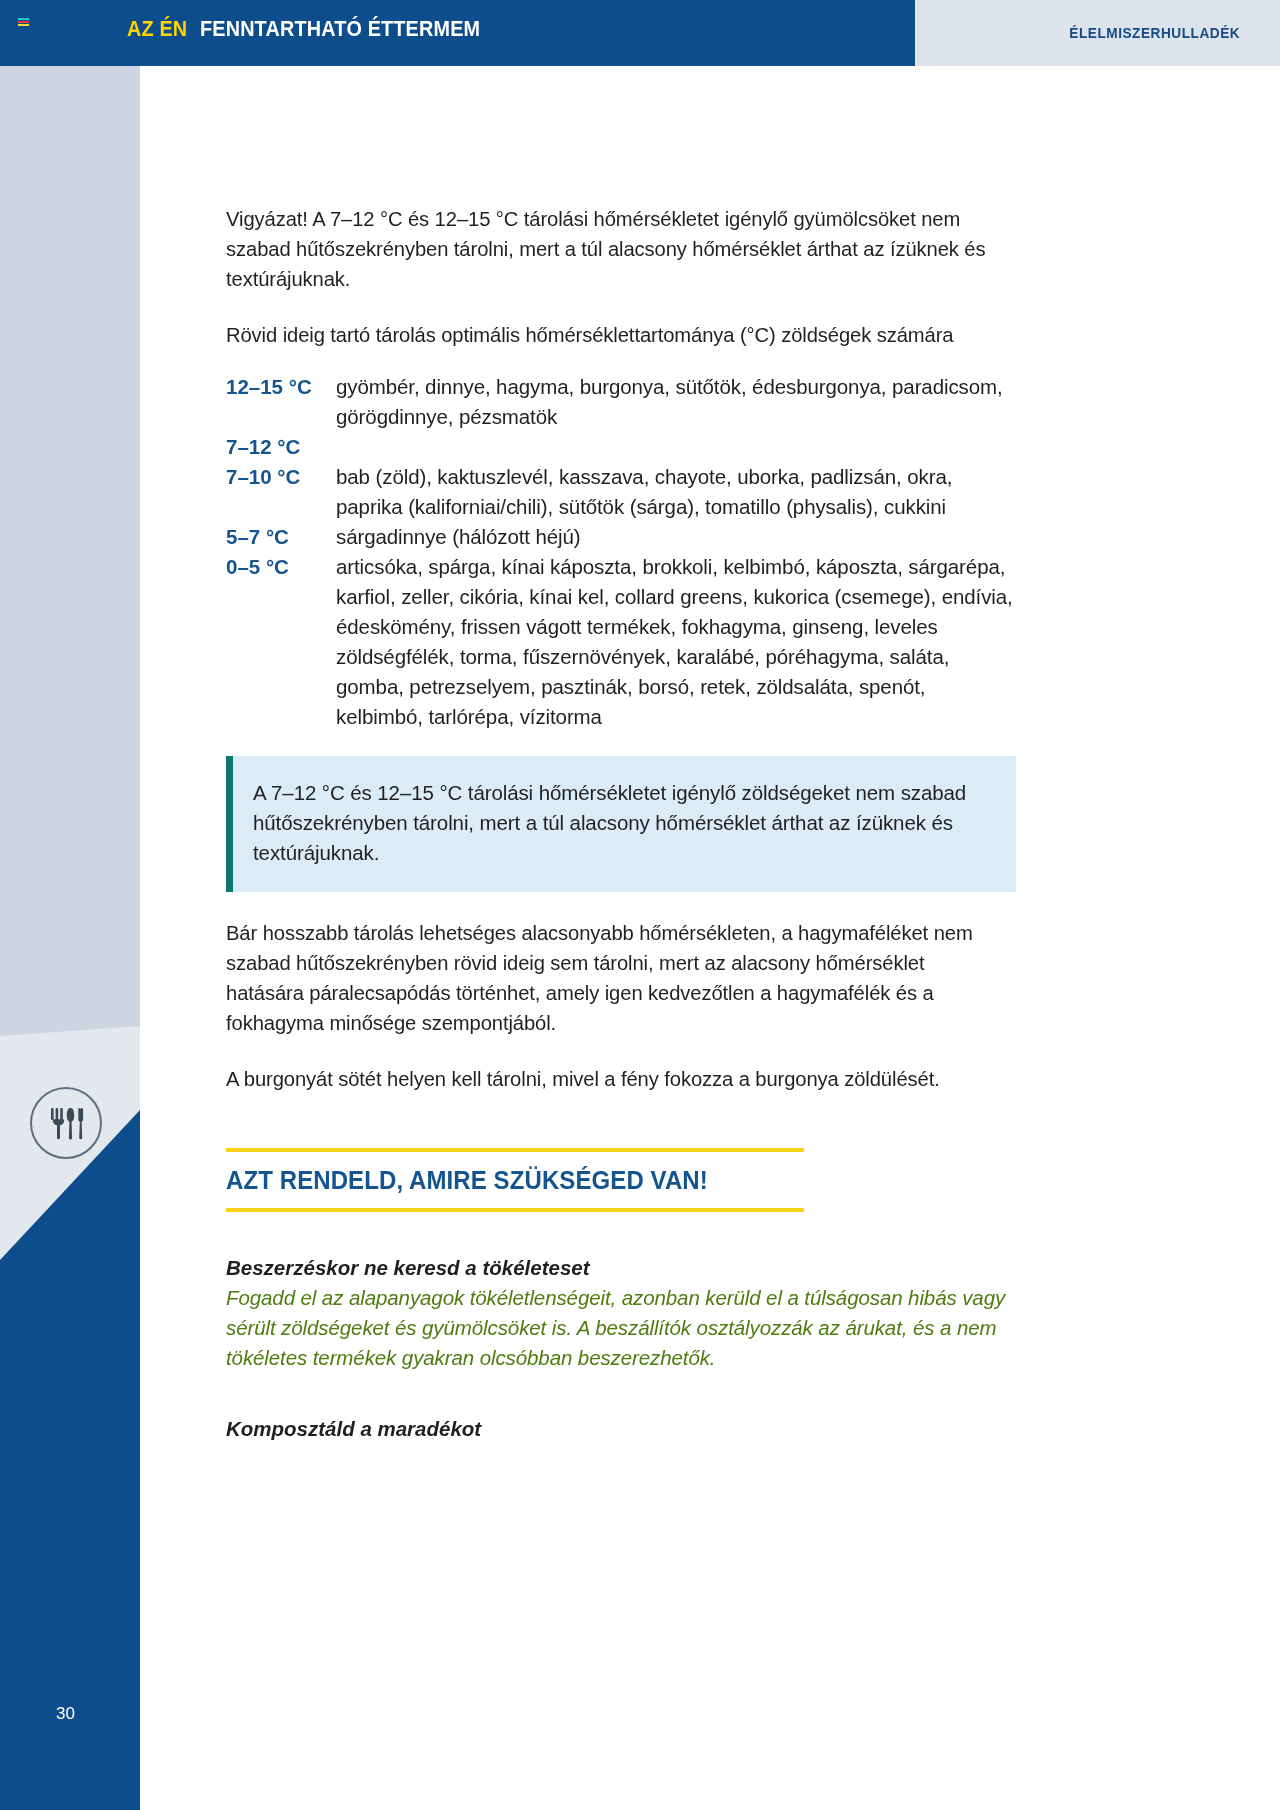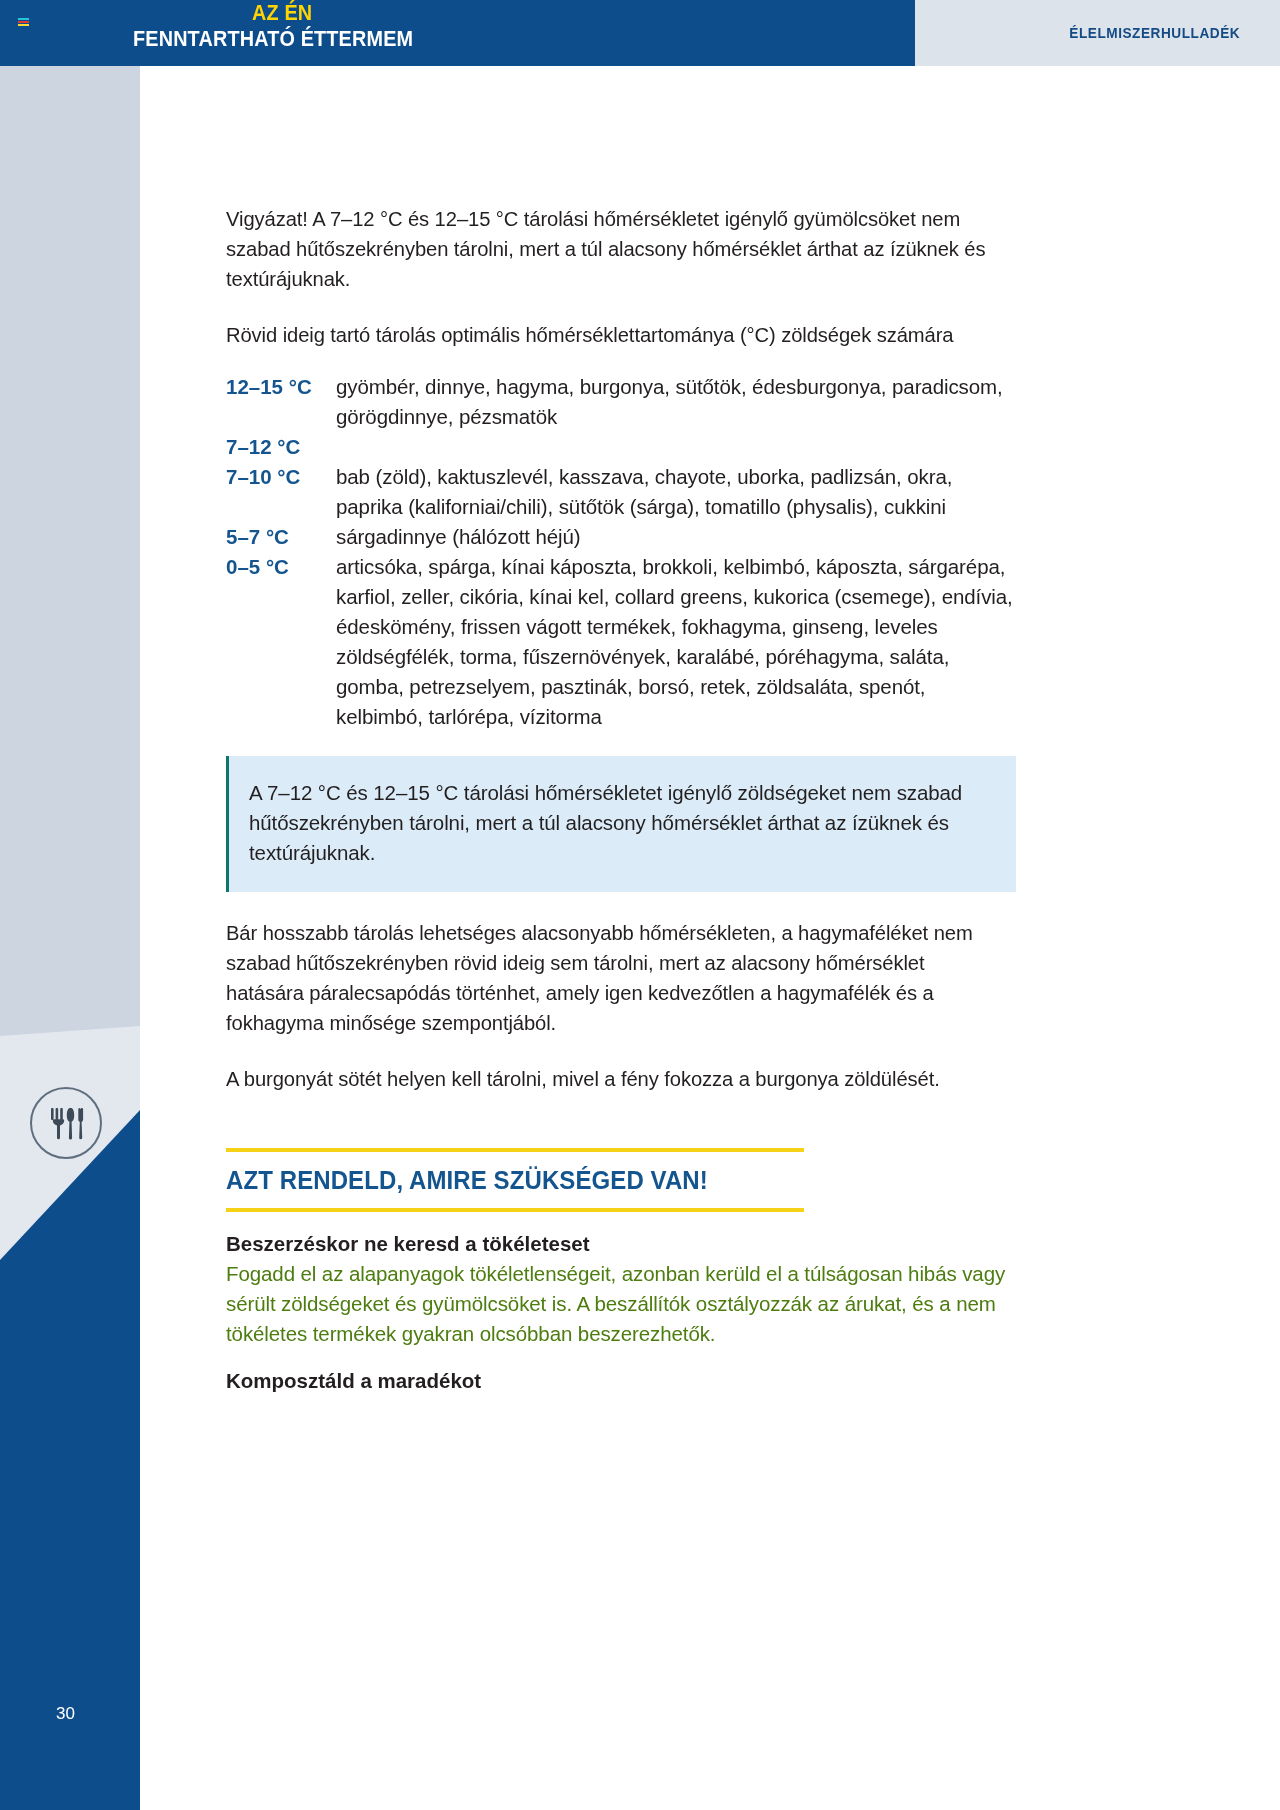--- a/index.html
+++ b/index.html
@@ -48,21 +48,20 @@
     white-space: nowrap;
   }
   .header-title {
     position: absolute;
     left: 127px;
     top: 0;
     height: 58px;
     display: flex;
     align-items: center;
     white-space: nowrap;
-    flex-direction: column;
   }
   .header-title .hl {
     color: #ffd400;
     font-size: 22px;
     font-weight: bold;
     letter-spacing: 0.2px;
     transform: scaleX(0.9);
     transform-origin: left center;
   }
   .header-title .rest {
@@ -215,21 +214,21 @@
     flex: 1 1 auto;
     font-size: 20.5px;
     line-height: 30px;
     color: #231f20;
     letter-spacing: -0.1px;
   }
 
   
   .callout {
     background: #dbecf8;
-    border-left: 3px solid #0f766e;
+    border-left: 7px solid #0f766e;
     padding: 22px 26px 24px 20px;
     margin: 6px 0 26px 0;
     width: 790px;
   }
   .callout p {
     font-size: 20.5px;
     line-height: 30px;
     color: #231f20;
     letter-spacing: -0.1px;
   }
@@ -248,21 +247,21 @@
     font-size: 25px;
     font-weight: bold;
     color: #15558f;
     letter-spacing: 0.1px;
     padding: 14px 0 13px 0;
     transform: scaleX(0.96);
     transform-origin: left center;
     white-space: nowrap;
   }
 
-  .sub-block { margin-top: 18px; }
+  .sub-block { margin-top: 42px; font-style: italic; }
   h3.sub {
     font-size: 20.5px;
     font-weight: bold;
     color: #231f20;
     line-height: 28px;
     margin-bottom: 1px;
   }
   .sub-block p {
     font-size: 20.5px;
     line-height: 30px;

